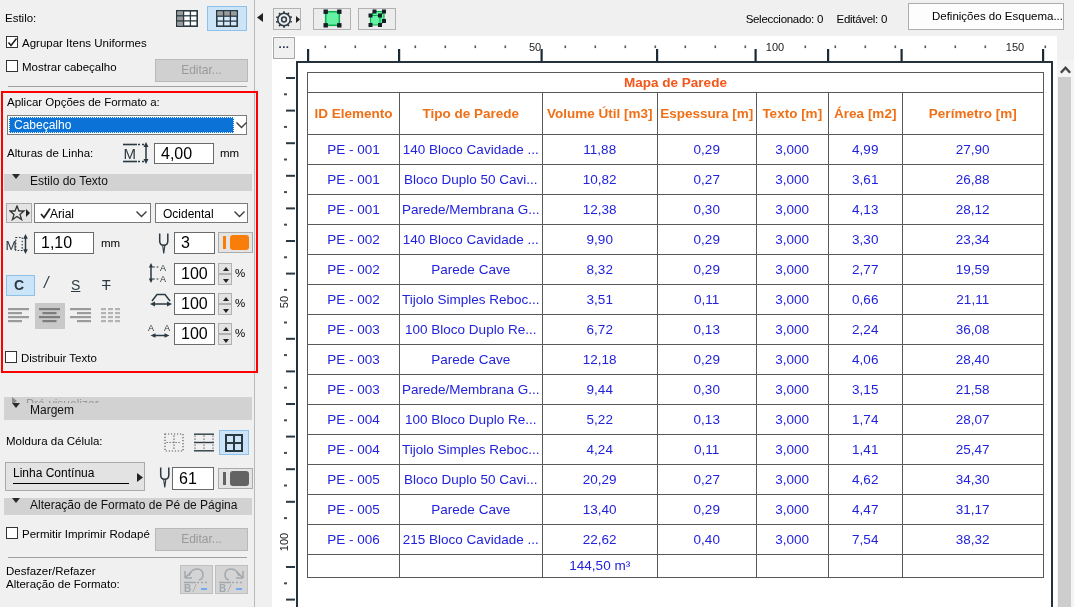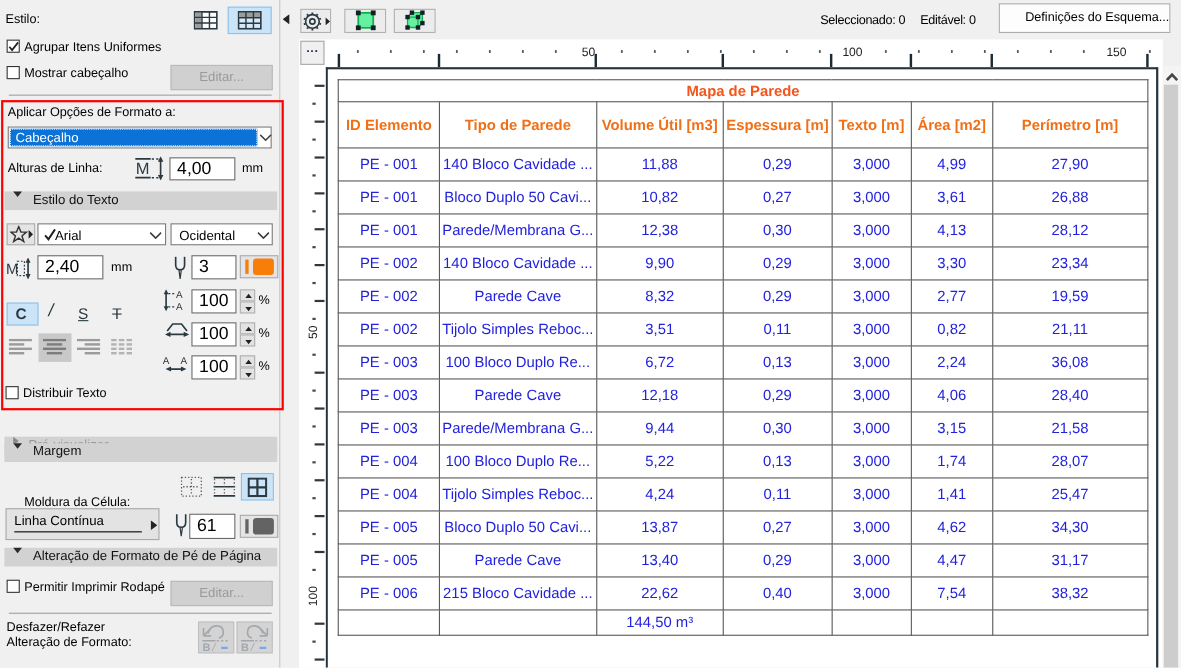--- a/index.html
+++ b/index.html
@@ -121,21 +121,21 @@
     </svg>
 </div>
 
 <svg class="ab" style="left:6px;top:234px;" width="24" height="20" viewBox="0 0 24 20">
   <text x="-0.5" y="15.5" font-size="13.5px" fill="#2b3a42" font-family="Liberation Sans">M</text>
   <rect x="9.8" y="3.5" width="6.4" height="13" fill="none" stroke="#2b3a42" stroke-width="1.1" stroke-dasharray="1.6 1.6"></rect>
   <line x1="19.5" y1="2" x2="19.5" y2="18" stroke="#2b3a42" stroke-width="1.5"></line>
   <path d="M19.5,0 L17.2,4.8 L21.8,4.8 Z" fill="#2b3a42"></path>
   <path d="M19.5,20 L17.2,15.2 L21.8,15.2 Z" fill="#2b3a42"></path>
 </svg>
-<div class="inp" style="left:34px;top:232px;width:60px;height:22px;">2,40</div>
+<div class="inp" style="left:34px;top:232px;width:60px;height:22px;">1,10</div>
 <div class="lbl" style="left:101px;top:237px;">mm</div>
 <svg class="ab" style="left:158px;top:233px;" width="12" height="22" viewBox="0 0 12 22">
   <path d="M1.7,0.5 L1.7,8 Q1.7,12.3 5.75,12.3 Q9.8,12.3 9.8,8 L9.8,0.5" fill="none" stroke="#2b3a42" stroke-width="1.5"></path>
   <path d="M4.7,12.6 L5.75,20.5 L6.8,12.6" fill="none" stroke="#2b3a42" stroke-width="1.1"></path>
 </svg>
 <div class="inp" style="left:174px;top:232px;width:41px;height:22px;">3</div>
 <div class="ab" style="left:218px;top:232px;width:35px;height:21px;background:#e4e4e4;border:1px solid #ababab;">
   <div class="ab" style="left:4px;top:3px;width:3px;height:13px;background:#f87d09;"></div>
   <div class="ab" style="left:11px;top:2px;width:19px;height:15px;background:#f87d09;border-radius:3px;"></div>
 </div>
@@ -248,21 +248,21 @@
 
 <div class="bar" style="top:397px;">
     <div class="tri tri-right"></div>
     <span style="color:#999;margin-left:9px;">Pré-visualizar</span>
   </div>
 <div class="bar" style="top:403px;">
     <div class="tri tri-down"></div>
     <span>Margem</span>
   </div>
 
-<div class="lbl" style="left:22px;top:435px;margin-top:16px;">Moldura da Célula:</div>
+<div class="lbl" style="left:6px;top:435px;">Moldura da Célula:</div>
 <svg class="ab" style="left:164px;top:433px;" width="20" height="19" viewBox="0 0 20 19">
   <g stroke="#5a5a5a" stroke-width="1.2" stroke-dasharray="1.2 1.8" fill="none">
   <rect x="1" y="1" width="18" height="17"></rect>
       <line x1="10" y1="2.5" x2="10" y2="16.5"></line>
       <line x1="2.5" y1="9.5" x2="17.5" y2="9.5"></line>
     </g>
 </svg>
 <svg class="ab" style="left:194px;top:433px;" width="20" height="19" viewBox="0 0 20 19">
   <g stroke="#2b3a42" stroke-width="1.4" fill="none">
       <line x1="0" y1="1.2" x2="20" y2="1.2"></line>
@@ -411,21 +411,21 @@
           <td>3,000</td>
           <td>2,77</td>
           <td>19,59</td>
         </tr>
 <tr style="height:30px;">
           <td>PE - 002</td>
           <td>Tijolo Simples Reboc...</td>
           <td>3,51</td>
           <td>0,11</td>
           <td>3,000</td>
-          <td>0,82</td>
+          <td>0,66</td>
           <td>21,11</td>
         </tr>
 <tr style="height:30px;">
           <td>PE - 003</td>
           <td>100 Bloco Duplo Re...</td>
           <td>6,72</td>
           <td>0,13</td>
           <td>3,000</td>
           <td>2,24</td>
           <td>36,08</td>
@@ -462,21 +462,21 @@
           <td>Tijolo Simples Reboc...</td>
           <td>4,24</td>
           <td>0,11</td>
           <td>3,000</td>
           <td>1,41</td>
           <td>25,47</td>
         </tr>
 <tr style="height:30px;">
           <td>PE - 005</td>
           <td>Bloco Duplo 50 Cavi...</td>
-          <td>13,87</td>
+          <td>20,29</td>
           <td>0,27</td>
           <td>3,000</td>
           <td>4,62</td>
           <td>34,30</td>
         </tr>
 <tr style="height:30px;">
           <td>PE - 005</td>
           <td>Parede Cave</td>
           <td>13,40</td>
           <td>0,29</td>

